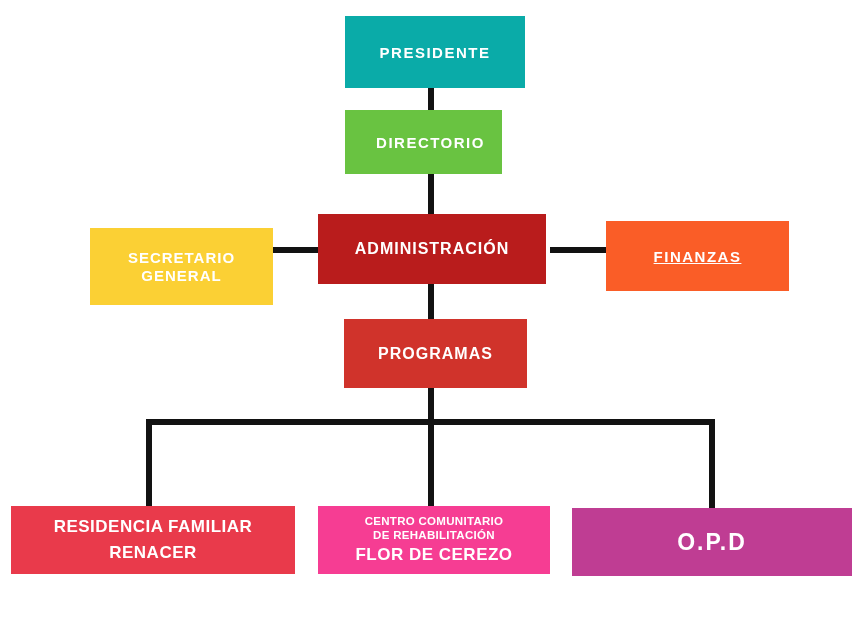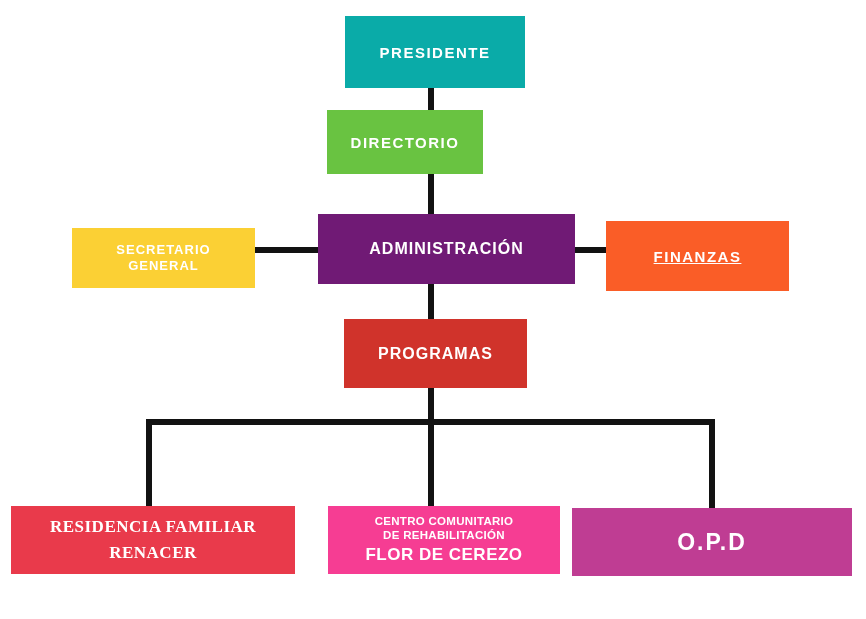--- a/index.html
+++ b/index.html
@@ -27,27 +27,27 @@
     white-space: pre-line;
     z-index: 2;
   }
   .connector {
     position: absolute;
     background: #121212;
     z-index: 1;
   }
   
   .n-presidente     { left: 345px; top: 16px;  width: 180px; height: 72px; background: #0aaba8; font-size: 15px; letter-spacing: 1.5px; }
-  .n-directorio     { left: 327px; top: 110px; width: 156px; height: 64px; background: #69c341; font-size: 15px; letter-spacing: 1.5px; }
-  .n-secretario     { left: 72px;  top: 228px; width: 183px; height: 60px; background: #fbd034; font-size: 13px; letter-spacing: 1px; line-height: 1.2; }
-  .n-administracion { left: 318px; top: 214px; width: 257px; height: 70px; background: #701a75; font-size: 16px; letter-spacing: 1px; }
+  .n-directorio     { left: 345px; top: 110px; width: 143px; height: 64px; background: #69c341; font-size: 15px; letter-spacing: 1.5px; padding-left: 14px; }
+  .n-secretario     { left: 90px;  top: 228px; width: 183px; height: 77px; background: #fbd034; font-size: 15px; letter-spacing: 1px; line-height: 1.2; }
+  .n-administracion { left: 318px; top: 214px; width: 228px; height: 70px; background: #b91c1c; font-size: 16px; letter-spacing: 1px; }
   .n-finanzas       { left: 606px; top: 221px; width: 183px; height: 70px; background: #fa5d27; font-size: 15px; letter-spacing: 1.5px; text-decoration: underline; }
   .n-programas      { left: 344px; top: 319px; width: 183px; height: 69px; background: #d0332b; font-size: 16px; letter-spacing: 1px; }
-  .n-residencia     { left: 11px;  top: 506px; width: 284px; height: 68px; background: #e93a4b; font-size: 17px; letter-spacing: 0.5px; line-height: 1.55; font-family: Liberation Serif, serif; }
-  .n-centro         { left: 328px; top: 506px; width: 232px; height: 68px; background: #f63d93; }
+  .n-residencia     { left: 11px;  top: 506px; width: 284px; height: 68px; background: #e93a4b; font-size: 17px; letter-spacing: 0.5px; line-height: 1.55; }
+  .n-centro         { left: 318px; top: 506px; width: 232px; height: 68px; background: #f63d93; }
   .n-opd            { left: 572px; top: 508px; width: 280px; height: 68px; background: #bf3d93; font-size: 23px; letter-spacing: 2px; }
   .centro-sub  { font-size: 11.5px; letter-spacing: 0.3px; line-height: 1.2; white-space: pre-line; }
   .centro-main { font-size: 17px; letter-spacing: 0.5px; margin-top: 2px; }
   
   .c-pres-dir    { left: 428px; top: 82px;  width: 6px;   height: 32px; }
   .c-dir-admin   { left: 428px; top: 172px; width: 6px;   height: 46px; }
   .c-secr-admin  { left: 255px; top: 247px; width: 65px;  height: 6px;  }
   .c-admin-fin   { left: 550px; top: 247px; width: 58px;  height: 6px;  }
   .c-admin-prog  { left: 428px; top: 282px; width: 6px;   height: 40px; }
   .c-prog-centro { left: 428px; top: 386px; width: 6px;   height: 122px; }

